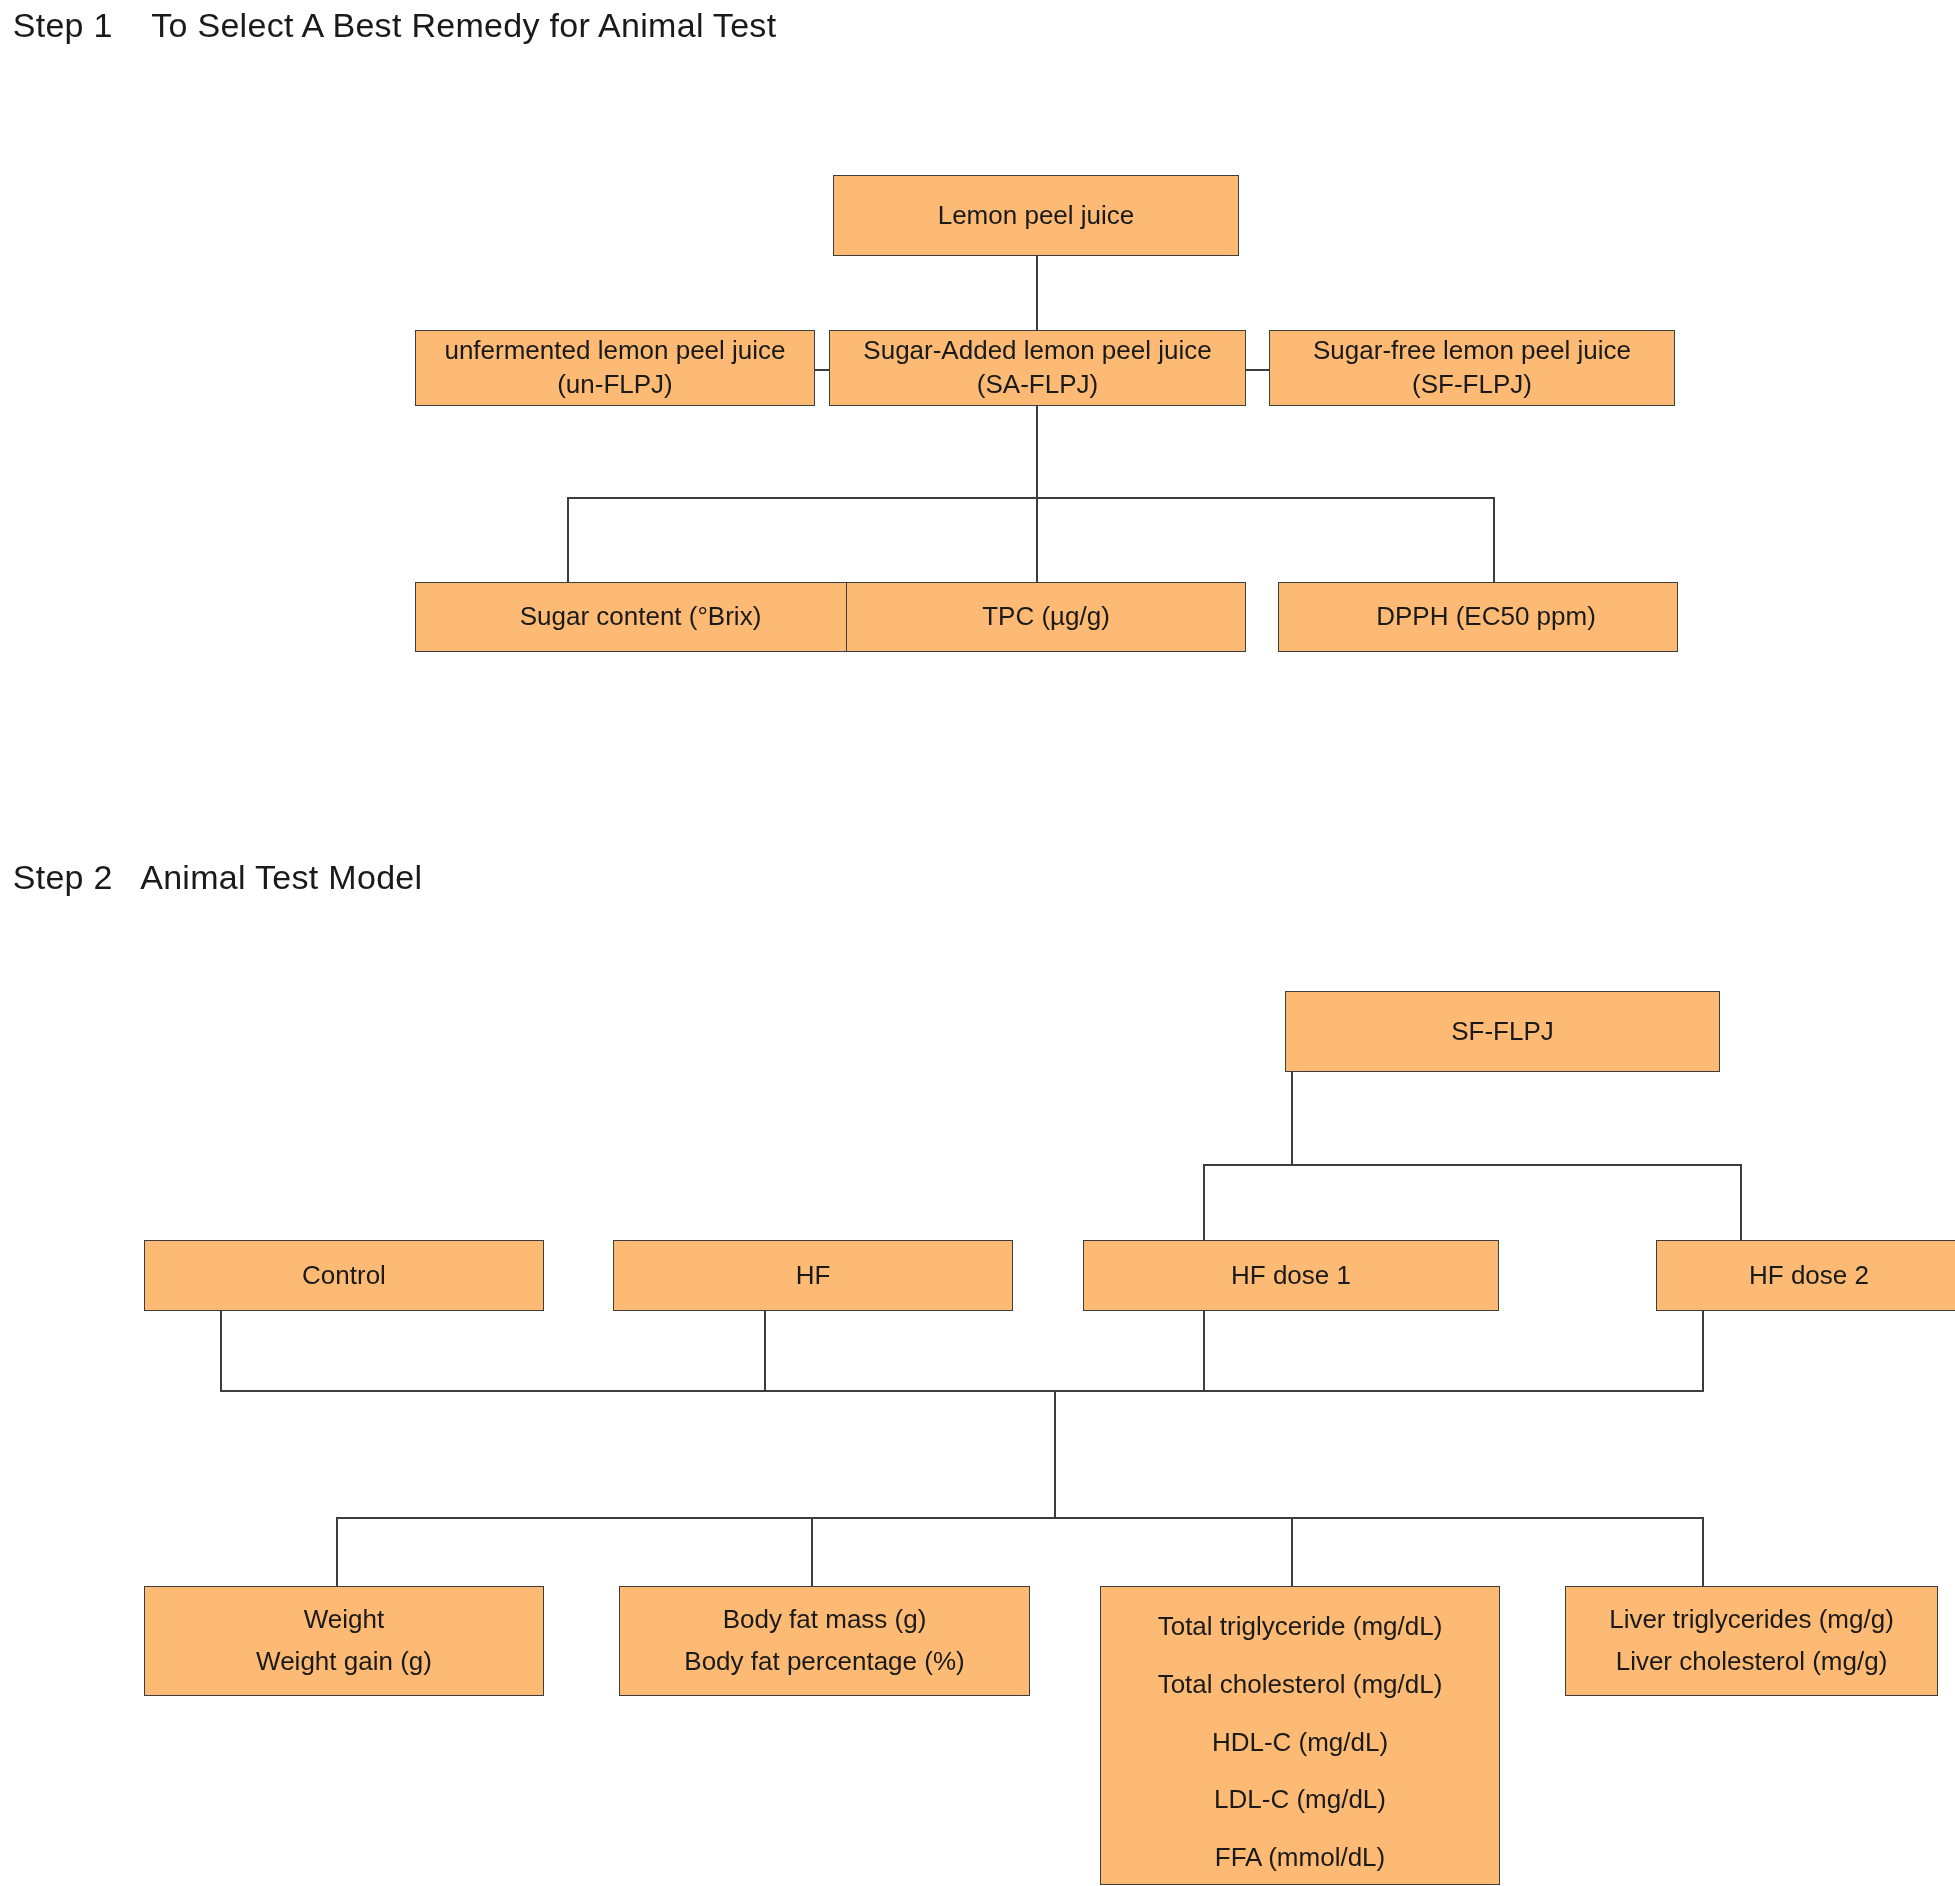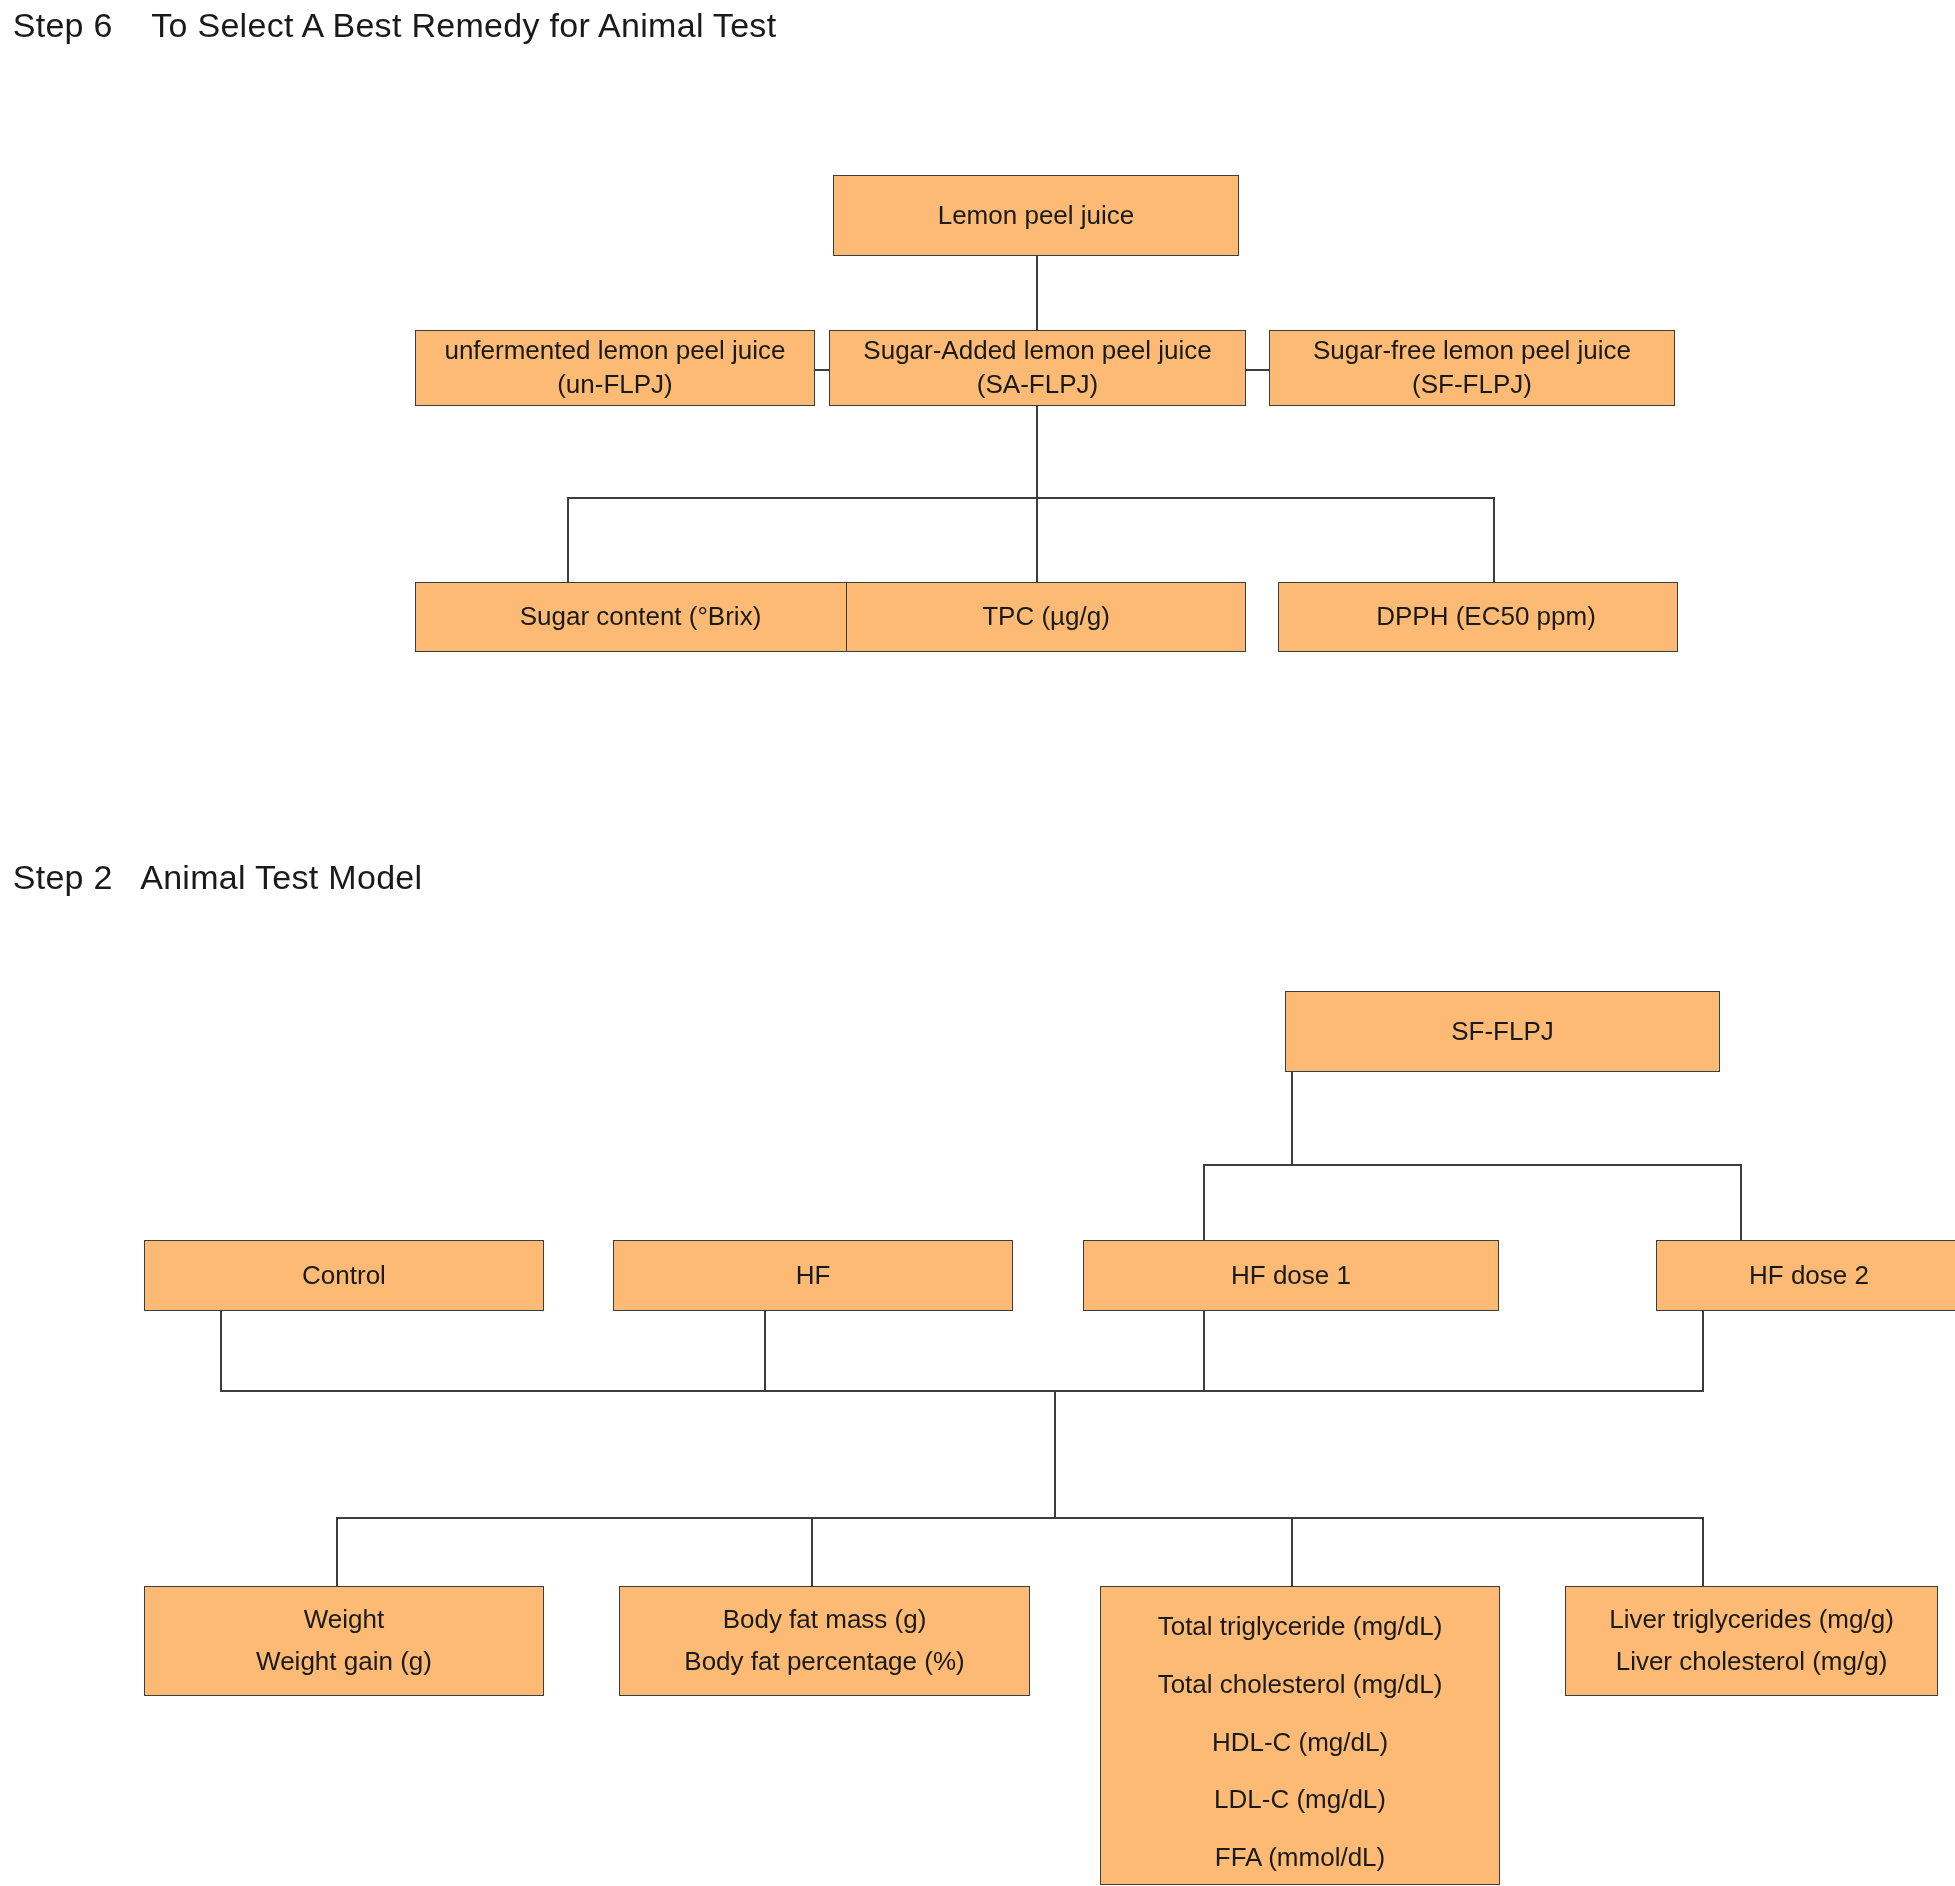--- a/index.html
+++ b/index.html
@@ -56,21 +56,21 @@
     z-index: 1;
   }
   .conn.h { height: 1.7px; }
   .conn.v { width: 1.7px; }
 </style>
 </head>
 <body>
 
 <div id="page">
 
-  <div class="step-title" style="left:12.7px; top:5.8px;">Step 6    To Select A Best Remedy for Animal Test</div>
+  <div class="step-title" style="left:12.7px; top:5.8px;">Step 1    To Select A Best Remedy for Animal Test</div>
 
   <div class="conn v" style="left:1036px; top:254px; height:79px;"></div>
   <div class="conn h" style="left:812px; top:369px; width:17.4px;"></div>
   <div class="conn h" style="left:1244px; top:369px; width:27px;"></div>
   <div class="conn v" style="left:1036px; top:406px; height:93px;"></div>
   <div class="conn h" style="left:567px; top:497px; width:928px;"></div>
   <div class="conn v" style="left:567px; top:497px; height:86px;"></div>
   <div class="conn v" style="left:1036px; top:497px; height:86px;"></div>
   <div class="conn v" style="left:1493px; top:497px; height:86px;"></div>
 

